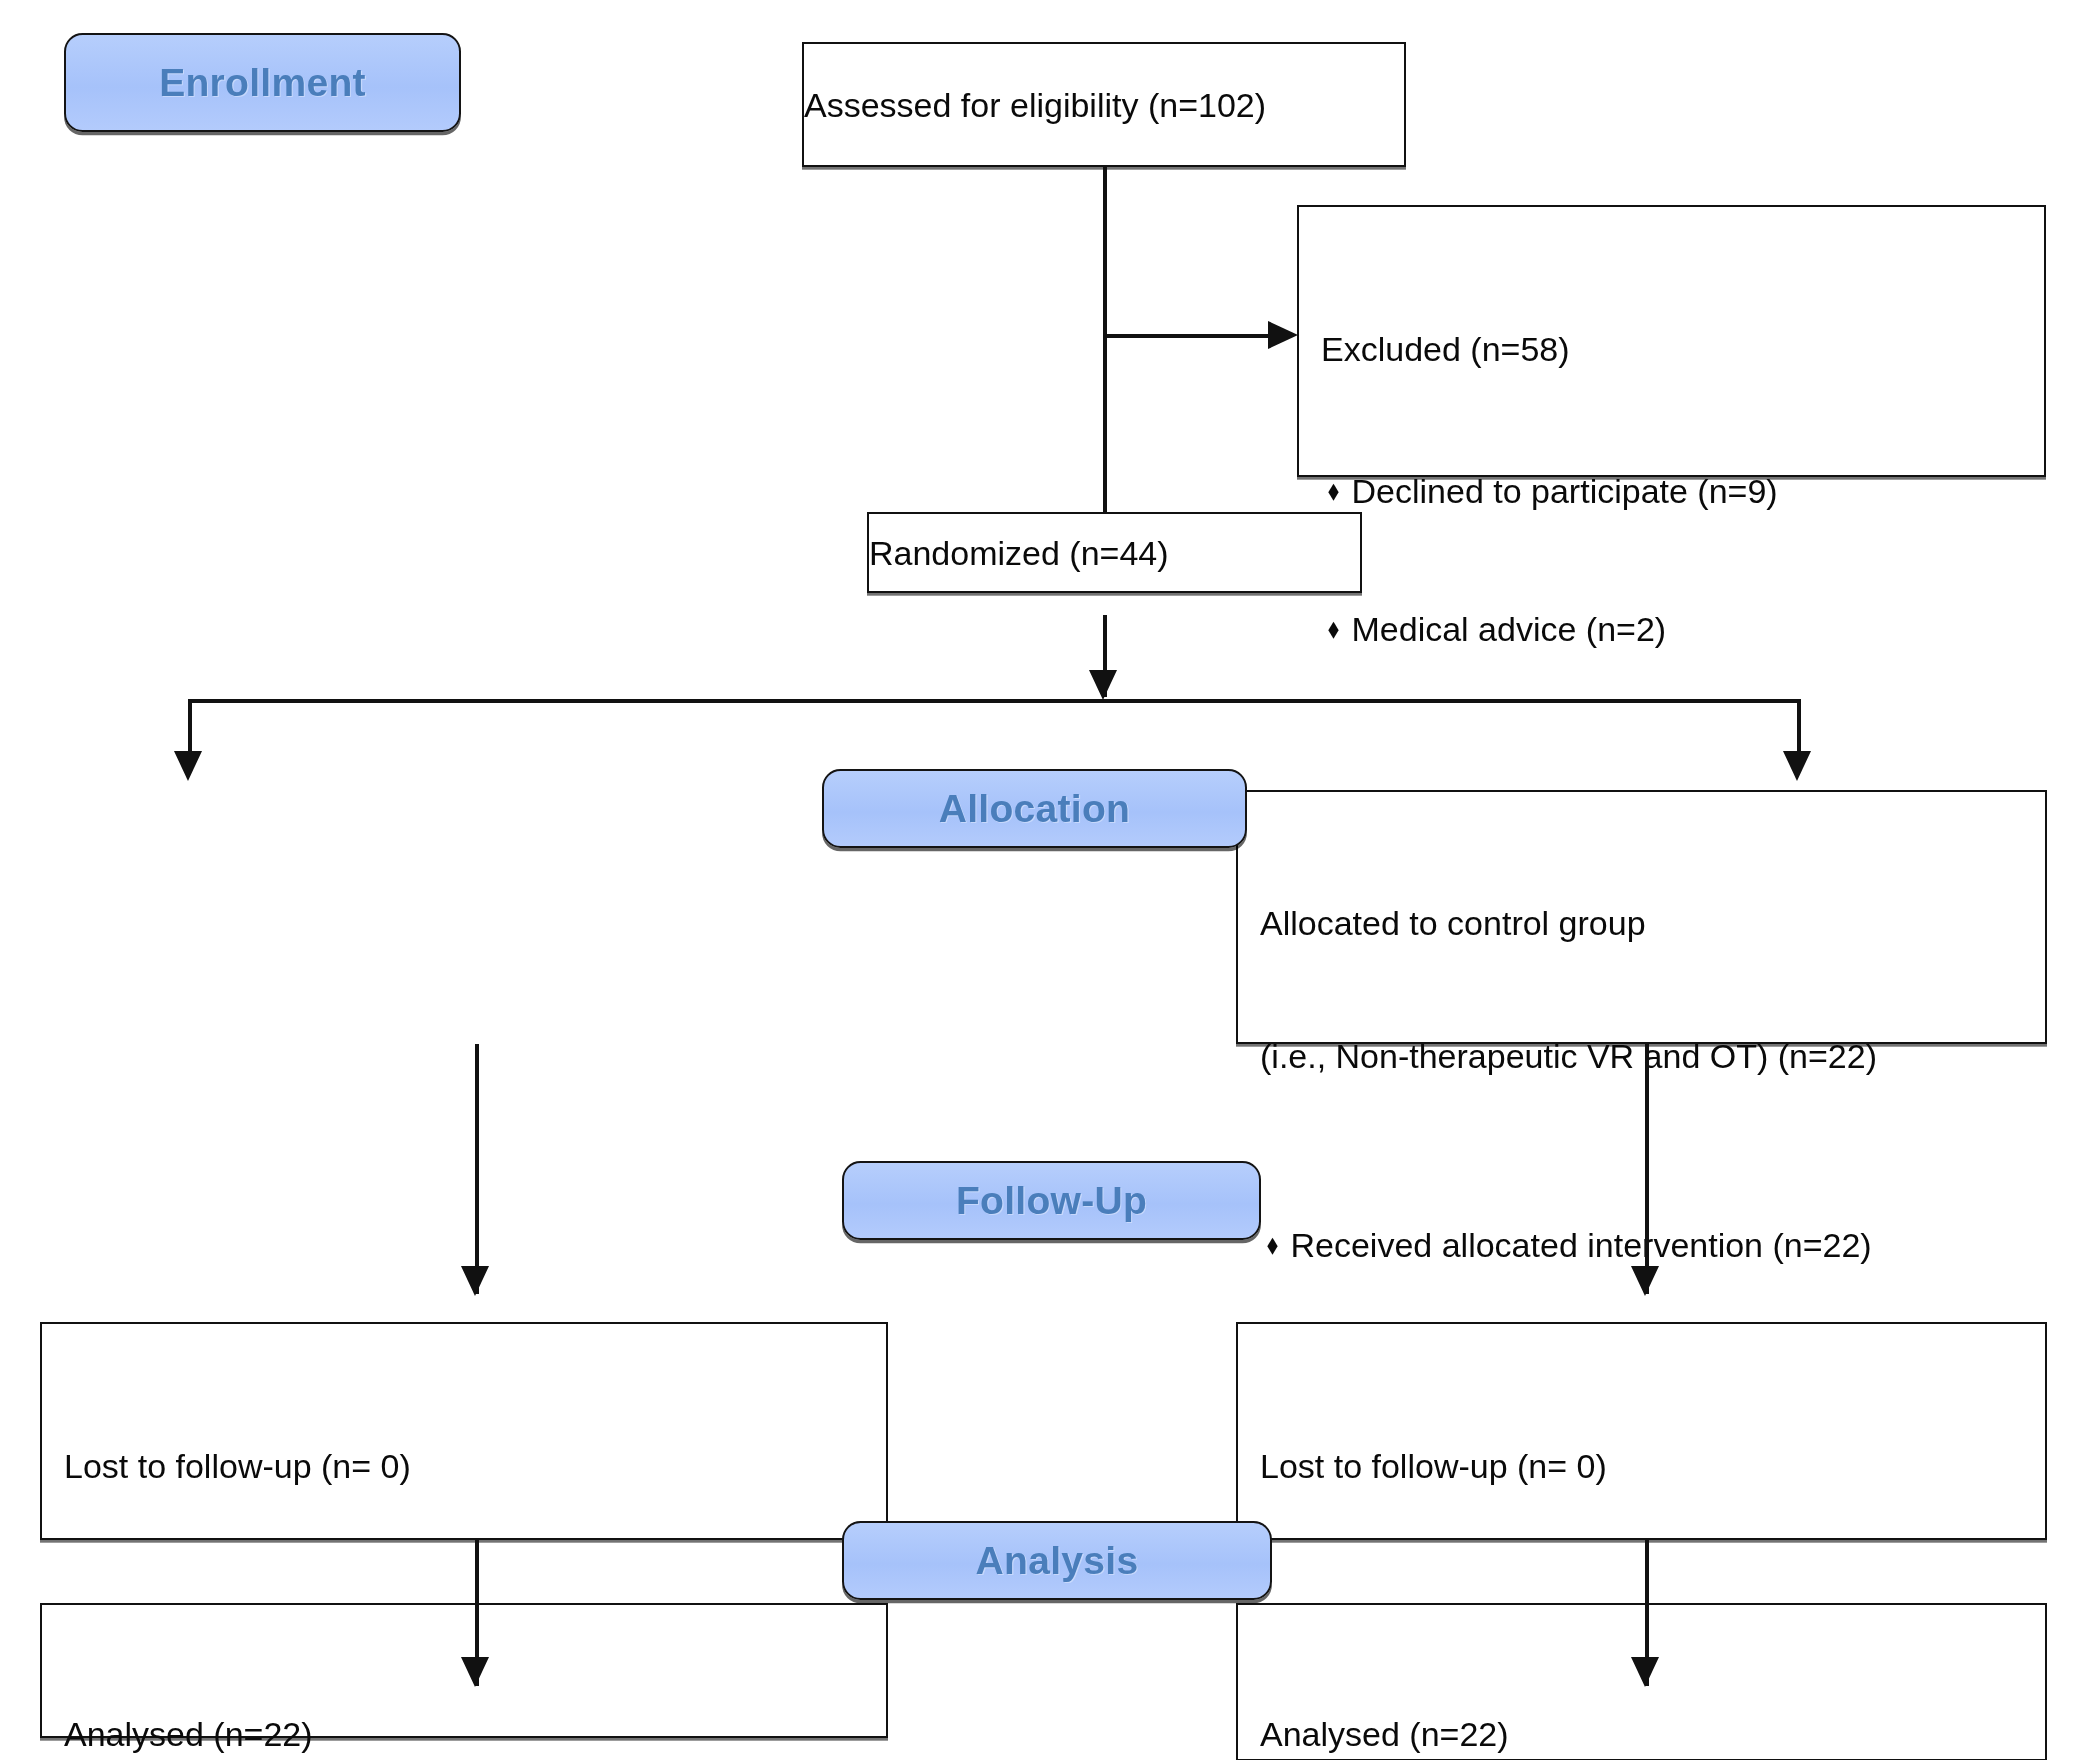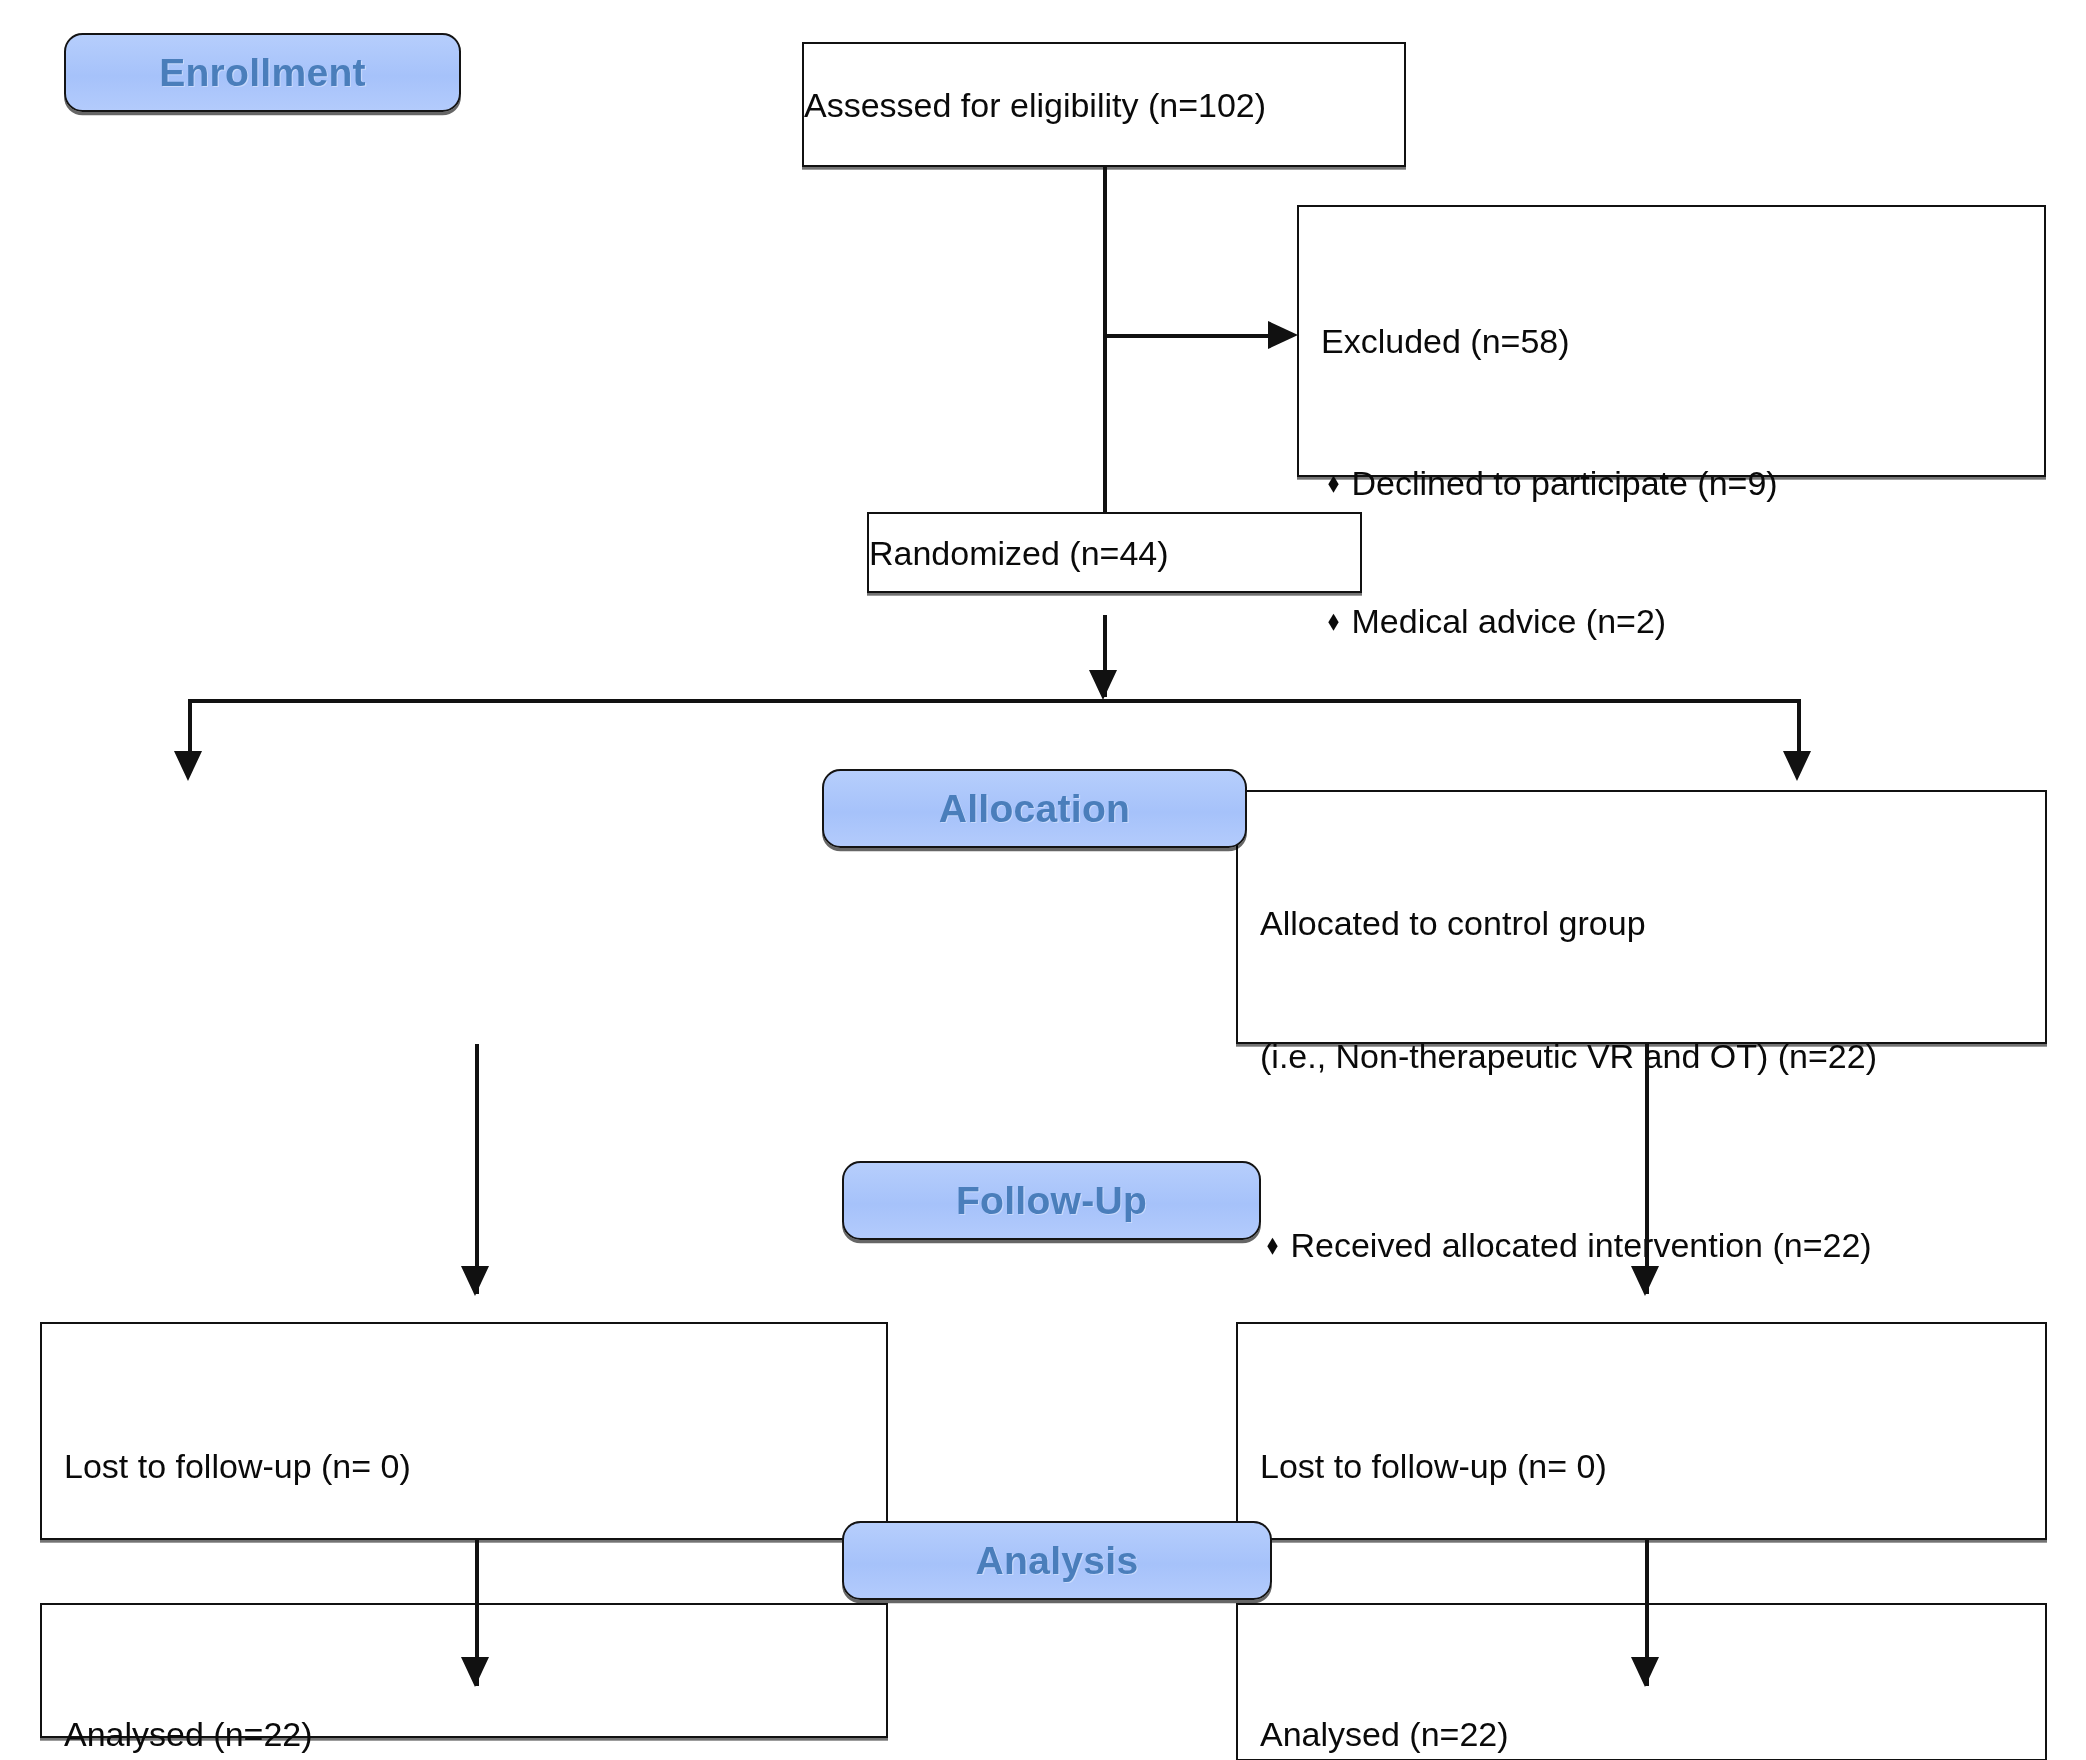--- a/index.html
+++ b/index.html
@@ -63,35 +63,35 @@
     border-top:14px solid transparent;
     border-bottom:14px solid transparent;
     border-left:30.5px solid #111111;
   }
 </style>
 </head>
 <body>
 
 <div id="root">
 
-  <div class="badge" style="left:64px; top:33px; width:397px; height:79px;">
+  <div class="badge" style="left:64px; top:33px; width:397px; height:99px;">
     <span>Enrollment</span>
   </div>
 
   <div class="box" style="left:802px; top:42px; width:604px; height:125px;">
     <div class="center-txt">Assessed for eligibility (n=102)</div>
   </div>
 
   <div class="ln vln" style="left:1103px; top:167px; height:345px;"></div>
 
   <div class="ln hln" style="left:1103px; top:334px; width:169px;"></div>
   <div class="arrow-right" style="left:1268px; top:321px;"></div>
 
   <div class="box" style="left:1297px; top:205px; width:749px; height:272px;">
-    <div class="txt" style="top:24px;">
+    <div class="txt" style="top:32px;">
       <div style="margin-bottom:8.7px;">Excluded (n=58)</div>
       <div class="bullet-line" style="margin-bottom:5.4px;">Declined to participate (n=9)</div>
       <div class="bullet-line">Medical advice (n=2)</div>
     </div>
   </div>
 
   <div class="box" style="left:867px; top:512px; width:495px; height:81px;">
     <div class="center-txt">Randomized (n=44)</div>
   </div>
 

